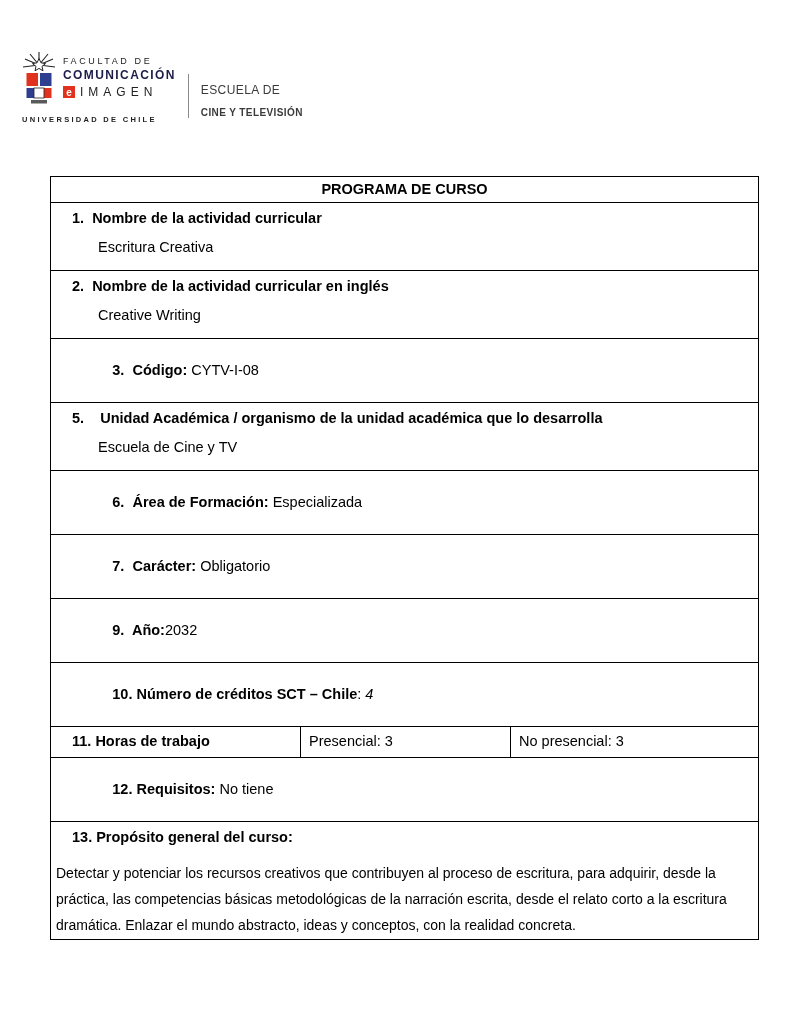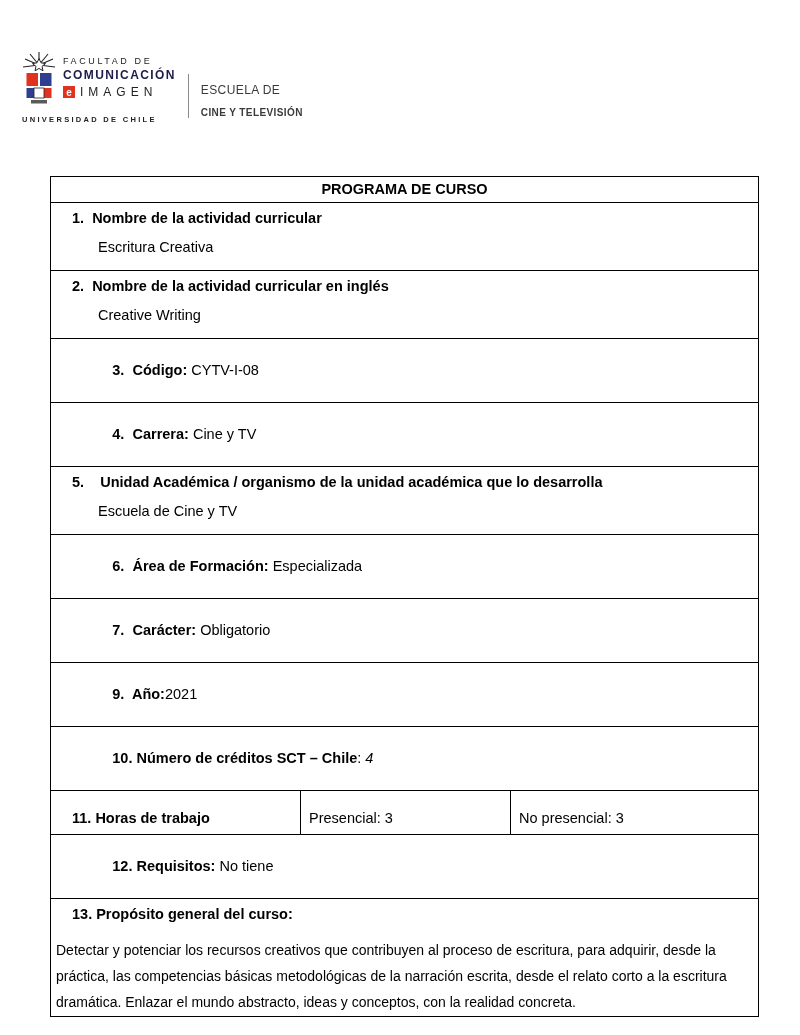--- a/index.html
+++ b/index.html
@@ -45,21 +45,21 @@
     text-align: center;
     font-weight: bold;
     padding: 4px 6px 5px 6px;
     font-size: 14.5px;
   }
   .b { font-weight: bold; }
   .it { font-style: italic; }
   .lbl { font-weight: bold; padding: 7px 8px 0 21px; white-space: pre-wrap; }
   .val { padding: 13px 8px 15px 47px; white-space: pre-wrap; }
   .line { padding: 7px 8px 8px 21px; white-space: pre-wrap; }
-  .cell11 { padding: 19px 8px 8px 8px; white-space: pre-wrap; }
+  .cell11 { padding: 6px 8px 8px 8px; white-space: pre-wrap; }
   .cell11.first { padding-left: 21px; font-weight: bold; }
   .purpose-p1 { padding: 16px 10px 0 5px; line-height: 1.85; font-size: 14px; }
 </style>
 </head>
 <body>
 
 <div class="page">
 
   <header class="brand">
     <div class="brand-left">
@@ -129,27 +129,20 @@
     </tr>
 
     <tr>
       <td colspan="3">
         <div class="line">
           <span class="b">3.  Código:</span><span> CYTV-I-08</span>
         </div>
       </td>
     </tr>
 
-    <tr>
-      <td colspan="3">
-        <div class="line">
-          <span class="b">4.  Carrera:</span><span> Cine y TV</span>
-        </div>
-      </td>
-    </tr>
 
     <tr>
       <td colspan="3">
         <div class="lbl">5.    Unidad Académica / organismo de la unidad académica que lo desarrolla</div>
         <div class="val">Escuela de Cine y TV</div>
       </td>
     </tr>
 
     <tr>
       <td colspan="3">
@@ -164,21 +157,21 @@
         <div class="line">
           <span class="b">7.  Carácter:</span><span> Obligatorio</span>
         </div>
       </td>
     </tr>
 
 
     <tr>
       <td colspan="3">
         <div class="line">
-          <span class="b">9.  Año:</span><span>2021</span>
+          <span class="b">9.  Año:</span><span>2032</span>
         </div>
       </td>
     </tr>
 
     <tr>
       <td colspan="3">
         <div class="line">
           <span class="b">10. Número de créditos SCT – Chile</span><span>: </span><span class="it">4</span>
         </div>
       </td>

